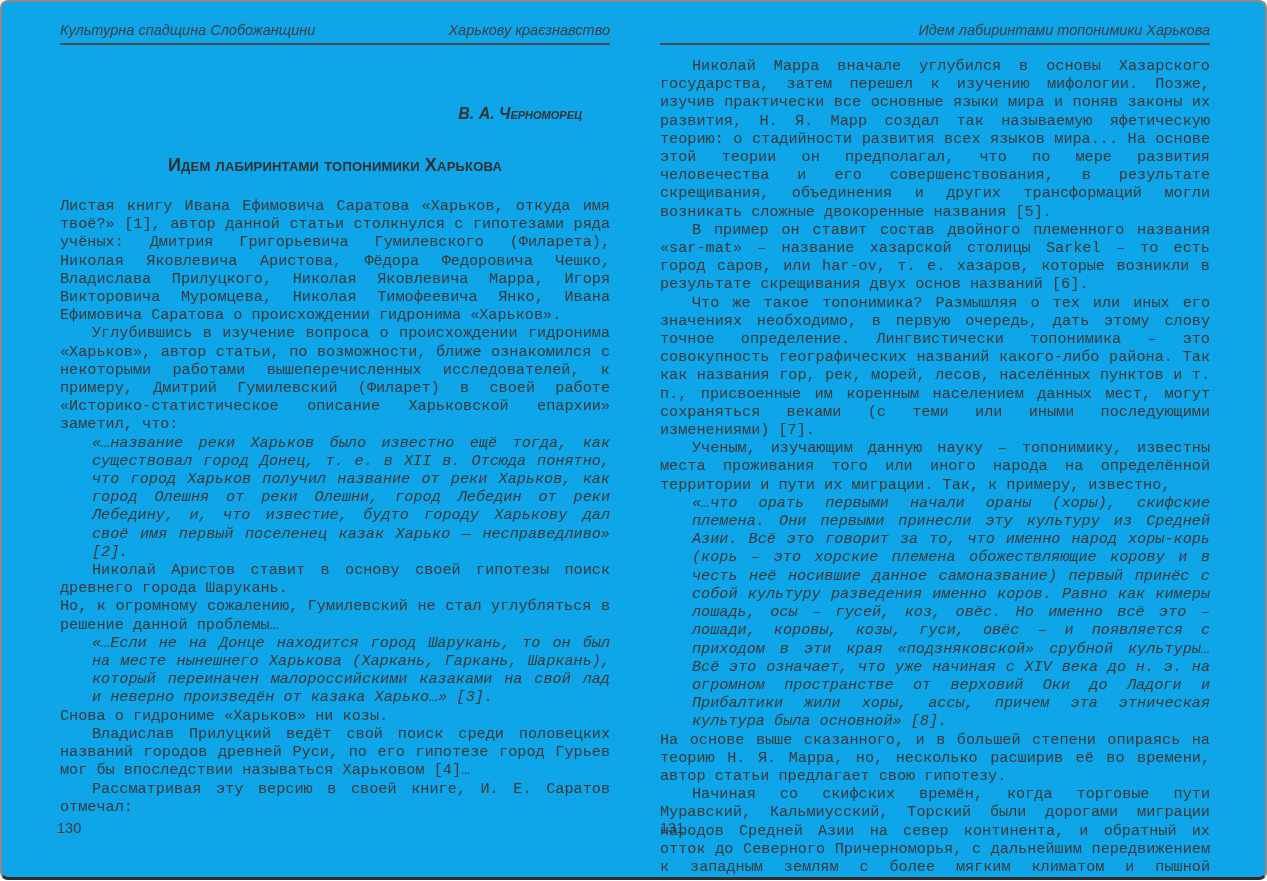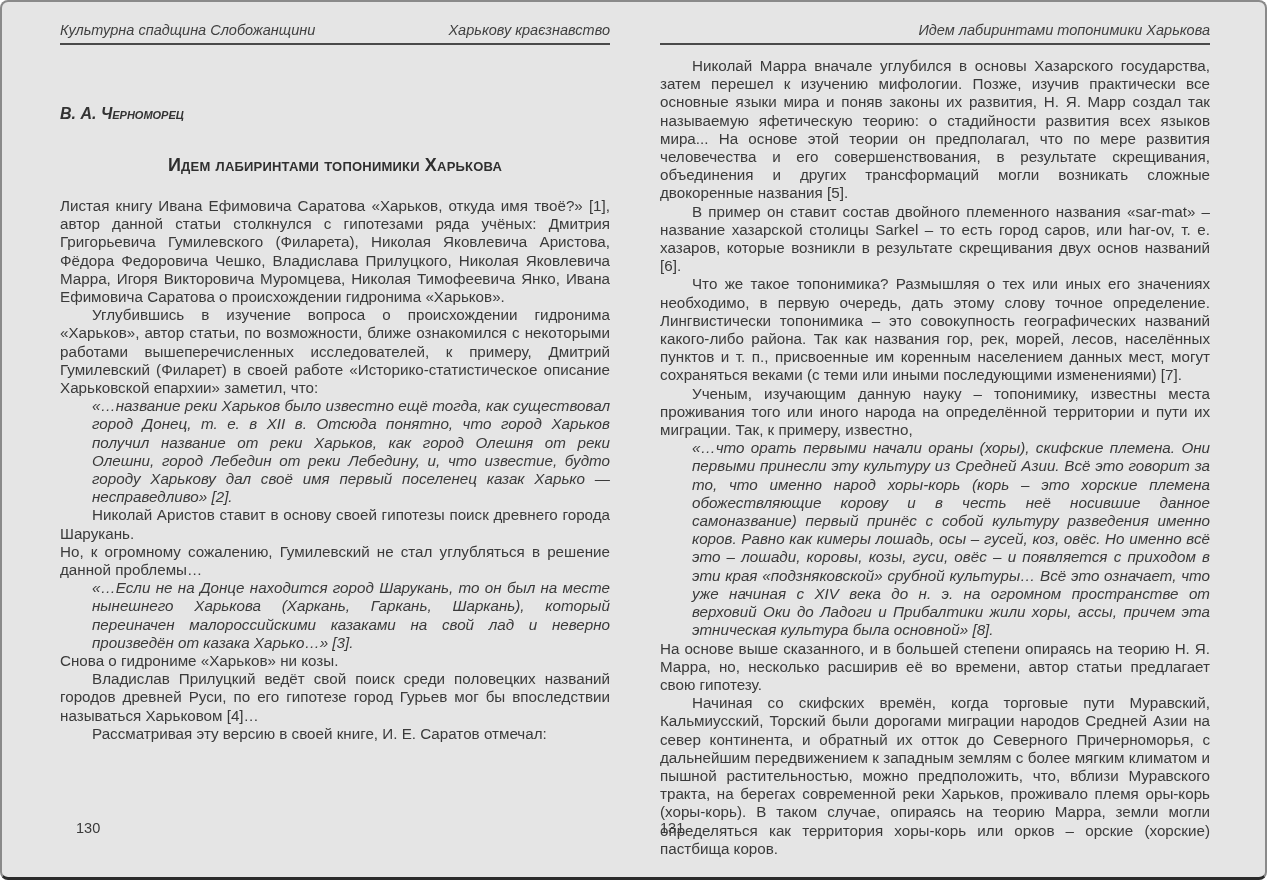--- a/index.html
+++ b/index.html
@@ -5,21 +5,21 @@
   html, body {
     margin: 0;
     padding: 0;
     background: #ffffff;
     font-family: "Liberation Sans", sans-serif;
   }
   .sheet {
     position: relative;
     width: 1263px;
     height: 875px;
-    background: #e5e5e5;
+    background: #0ea5e9;
     border: 2px solid #8a8a8a;
     border-bottom: 3px solid #2b2b2b;
     border-radius: 8px;
     overflow: hidden;
     color: #3a3a3a;
   }
   .page {
     position: absolute;
     top: 20px;
     width: 550px;
@@ -34,21 +34,21 @@
     font-style: italic;
     font-size: 14.5px;
     color: #3f3f3f;
     padding-bottom: 5px;
     border-bottom: 2px solid #4a4a4a;
   }
   .running-head.right-align { justify-content: flex-end; }
 
   .author-line {
     margin-top: 60px;
-    text-align: left;
+    text-align: right;
     padding-right: 28px;
     font-weight: bold;
     font-style: italic;
     font-variant: small-caps;
     font-size: 16px;
     color: #333;
   }
   .article-title {
     margin: 32px 0 0 0;
     text-align: center;
@@ -61,36 +61,37 @@
 
   .body-text { margin-top: 21px; }
   .page-right .body-text { margin-top: 12px; }
 
   .para {
     margin: 0;
     font-size: 15.2px;
     line-height: 18.2px;
     text-align: justify;
     color: #3a3a3a;
+    font-family: Liberation Mono, monospace;
   }
   .para.indent   { text-indent: 32px; }
   .para.noindent { text-indent: 0; }
   .para.quote {
     font-style: italic;
     padding-left: 32px;
     text-indent: 0;
   }
 
   .page-number {
     position: absolute;
     top: 818px;
     font-size: 14.5px;
     color: #3a3a3a;
   }
-  .page-number.pn-left  { left: 74px; }
+  .page-number.pn-left  { left: 55px; }
   .page-number.pn-right { left: 658px; width: 550px; text-align: left; }
 </style>
 </head>
 <body>
 
 <div class="sheet">
 
   <div class="page page-left">
     <div class="running-head">
       <span>Культурна спадщина Слобожанщини</span>

